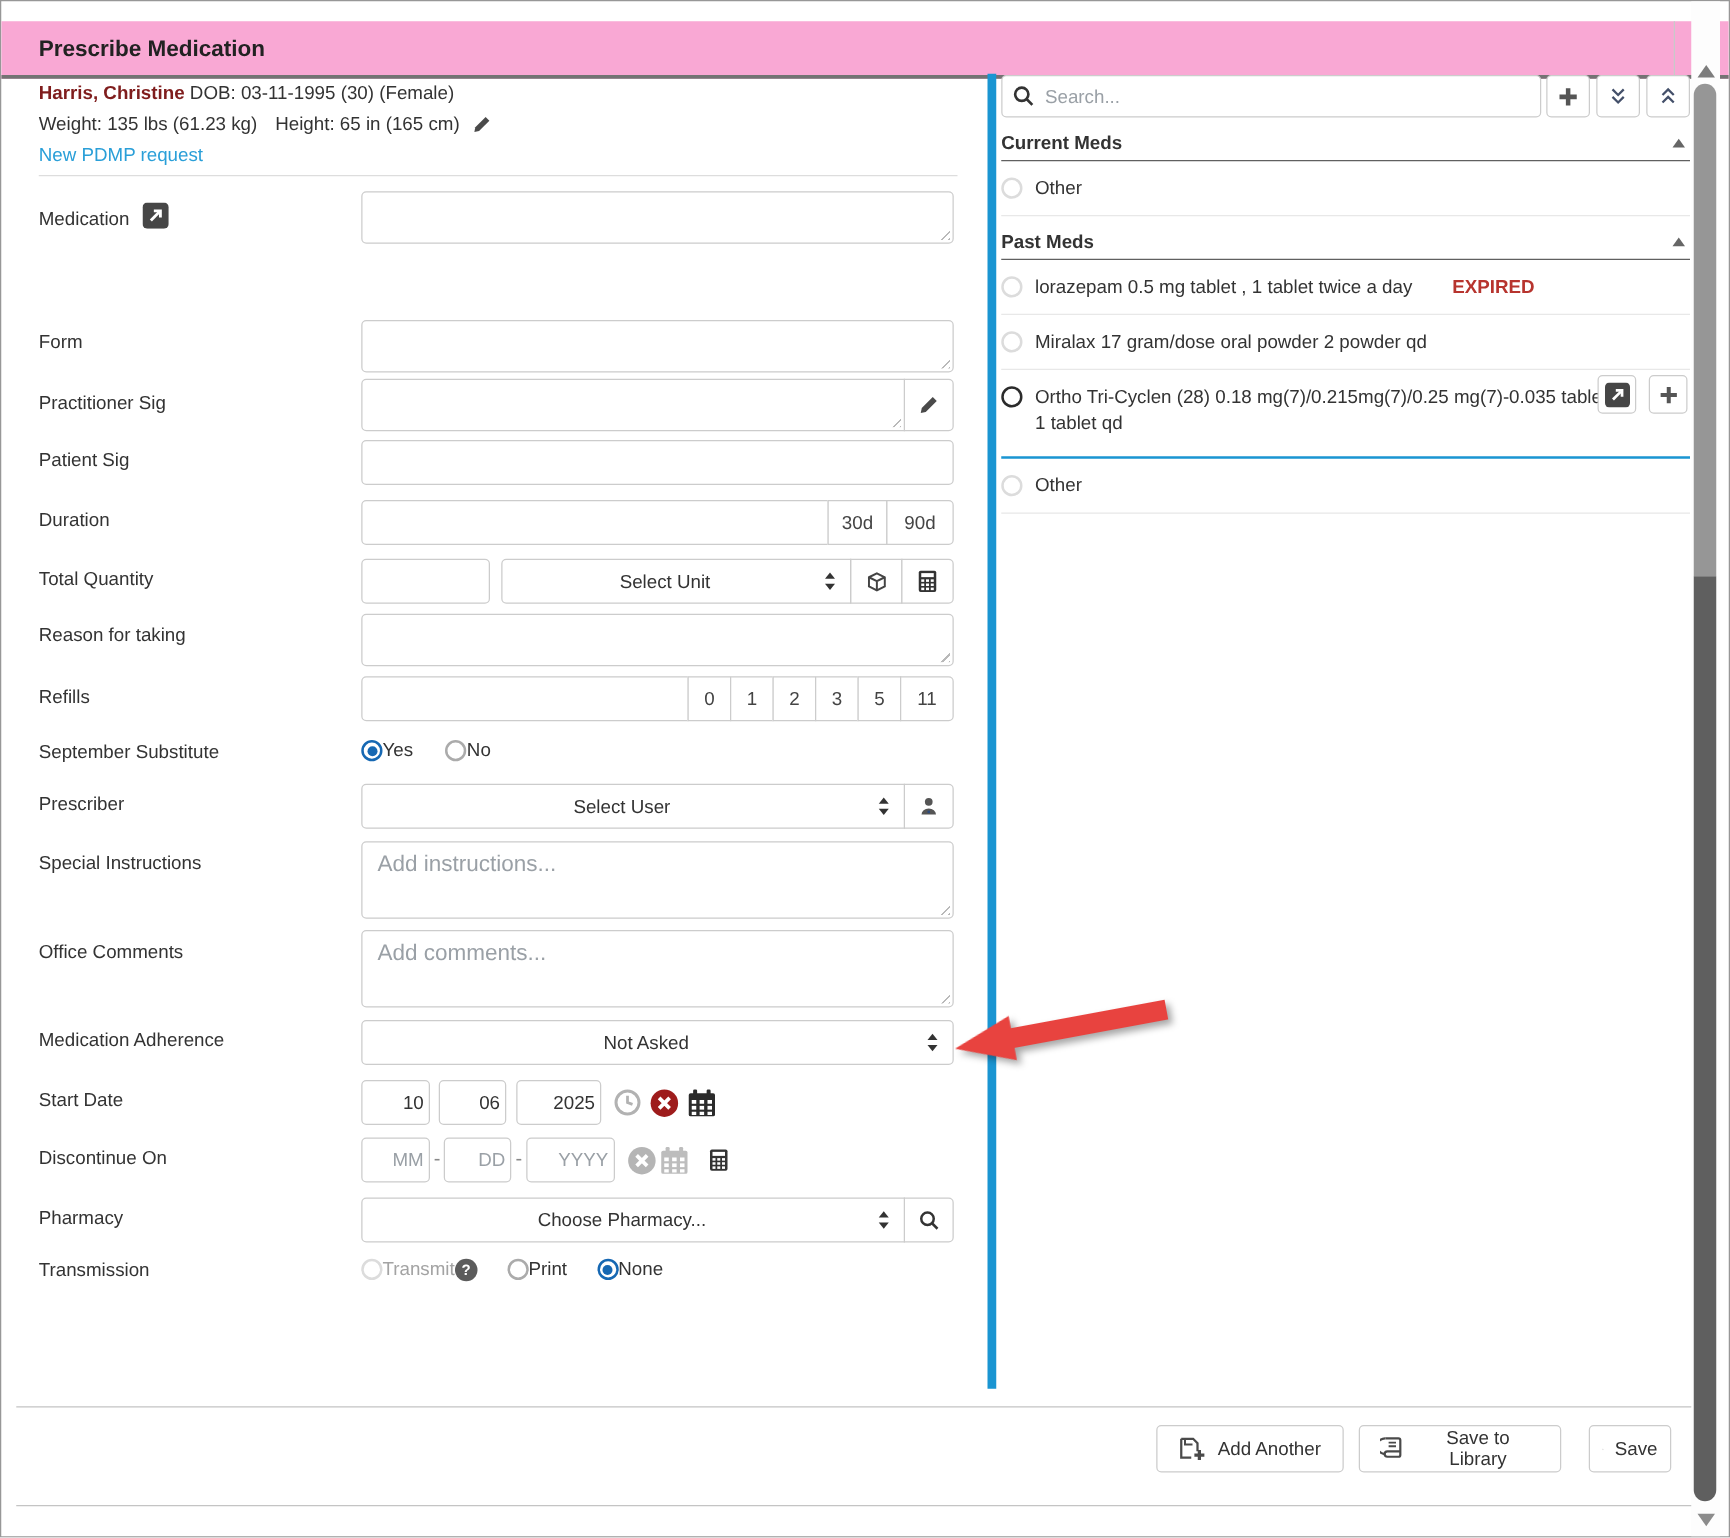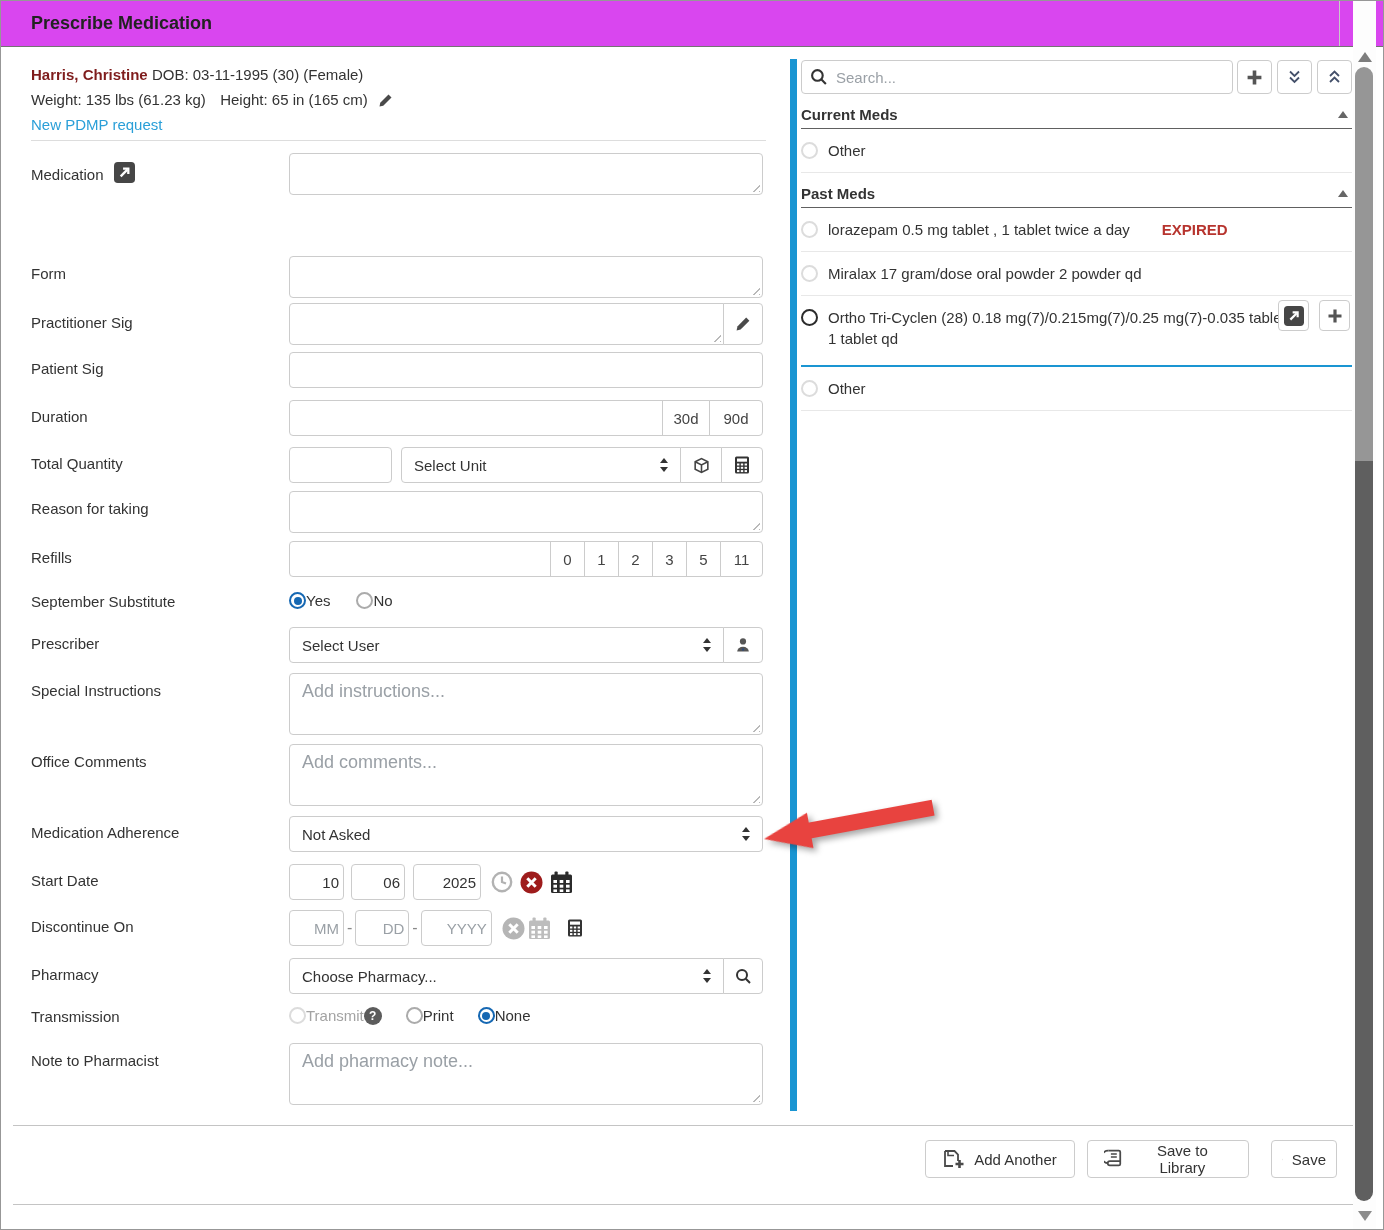--- a/index.html
+++ b/index.html
@@ -1,20 +1,20 @@
 <!DOCTYPE html>
 <html><head>
 <meta charset="utf-8">
 <style>
   html,body{margin:0;padding:0;background:#e9e9e9;}
   *{box-sizing:border-box;}
   .modal{position:relative;width:1384px;height:1230px;background:#fff;border:1px solid #979797;
     font-family:"Liberation Sans","DejaVu Sans",sans-serif;color:#333;overflow:hidden;}
   
-  .hdr{position:absolute;top:0;left:0;right:0;height:46px;background:#d946ef;border-bottom:1px solid #737373;}
+  .hdr{position:absolute;top:16px;left:0;right:0;height:46px;background:#f9a8d4;border-bottom:3px solid #737373;}
   .hdr-title{position:absolute;left:30px;top:0;line-height:45px;font-size:18px;font-weight:bold;color:#222;}
   .hdr-close{position:absolute;right:0;top:0;width:44px;height:45px;border-left:1px solid #c9c9c9;
     display:flex;align-items:center;justify-content:center;cursor:pointer;}
   
   .pat{position:absolute;left:30px;top:61px;font-size:15px;line-height:25px;}
   .pat b{color:#7f1d1d;}
   .link{color:#2a9fd8;cursor:pointer;}
   .hr{position:absolute;height:0;border-top:1px solid #ddd;}
   
   .row{position:absolute;left:30px;width:732px;display:flex;}
@@ -28,21 +28,21 @@
   .ta .ph{color:#9aa0a6;}
   .rz{position:absolute;right:2px;bottom:2px;width:10px;height:10px;
     background:repeating-linear-gradient(315deg,#b9b9b9 0 1.4px,transparent 1.4px 4px);
     clip-path:polygon(100% 0,100% 100%,0 100%);}
   .group{display:flex;width:100%;}
   .group>.txt{border-radius:4px 0 0 4px;}
   .seg{margin-left:-1px;display:flex;align-items:center;justify-content:center;cursor:pointer;color:#444;}
   .seg.last{border-radius:0 4px 4px 0;}
   .addon{margin-left:-1px;width:40px;flex:none;display:flex;align-items:center;justify-content:center;cursor:pointer;}
   .addon.last{border-radius:0 4px 4px 0;}
-  .selbox{border-radius:4px;height:36px;display:flex;align-items:center;padding:0 30px 0 12px;position:relative;cursor:pointer;width:100%;}
+  .selbox{border-radius:4px;height:36px;display:flex;align-items:center;padding:0 30px 0 12px;position:relative;cursor:pointer;width:100%;justify-content:center;}
   .selbox .car{position:absolute;right:9px;top:50%;transform:translateY(-50%);}
   .selbox.attached{border-radius:4px 0 0 4px;}
   .radio{width:17px;height:17px;border-radius:50%;background:#fff;display:inline-block;position:relative;flex:none;cursor:pointer;}
   .radio.unsel{border:2px solid #ababab;}
   .radio.light{border:2px solid #dcdcdc;}
   .radio.sel{border:2px solid #1668b3;}
   .radio.sel::after{content:"";position:absolute;inset:2.5px;background:#1668b3;border-radius:50%;}
   .radio.bold{border:2px solid #2b2b2b;}
   .ropt{display:flex;align-items:center;gap:0;font-size:15px;justify-content:flex-end;}
   .ropt .dim{color:#a3a3a3;}
@@ -428,28 +428,20 @@
         <span class="radio unsel"></span>
         <span>Print</span>
       </span>
       <span class="ropt">
         <span class="radio sel"></span>
         <span>None</span>
       </span>
     </div>
   </div>
 
-  <div class="row" style="top:1042px;">
-    <div class="lbl" style="padding-top:9px;">Note to Pharmacist</div>
-    <div class="ctl">
-      <div class="ta" style="height:62px;">
-        <span class="ph">Add pharmacy note...</span><span class="rz"></span>
-      </div>
-    </div>
-  </div>
 
   <div class="bluebar"></div>
 
   <div class="search-wrap">
     <svg class="mag" width="18" height="18" viewBox="0 0 17 17">
       <circle cx="7" cy="7" r="5" fill="none" stroke="#333" stroke-width="2"></circle>
       <path d="M10.8 10.8 L15 15" stroke="#333" stroke-width="2"></path>
     </svg>
     <input placeholder="Search..." style="">
   </div>

